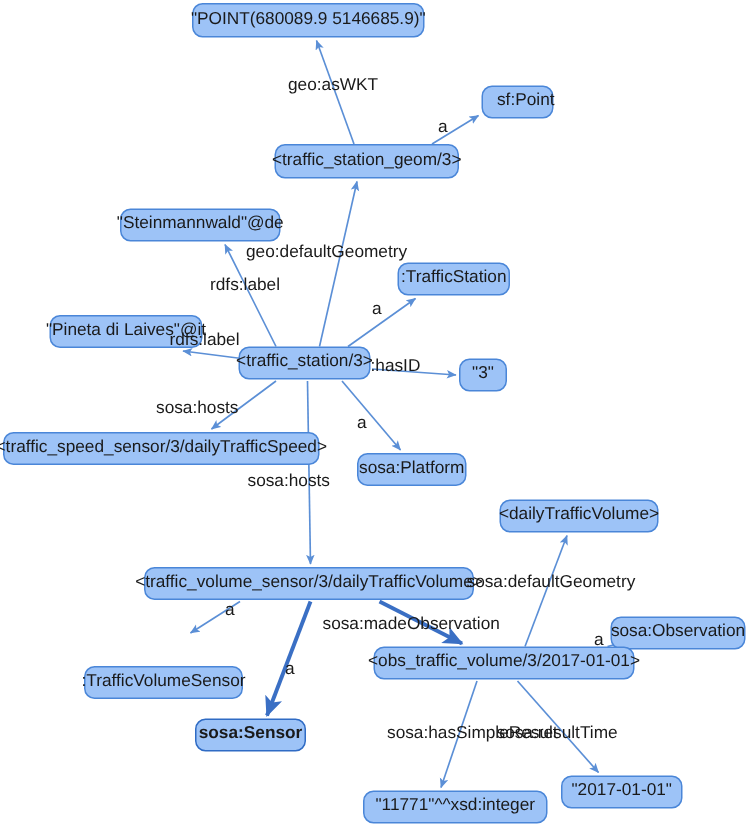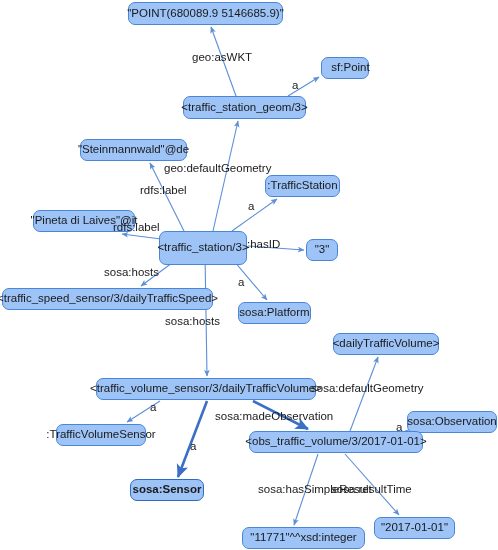--- a/index.html
+++ b/index.html
@@ -88,28 +88,28 @@
         <line x1="345" y1="454" x2="399" y2="515" stroke="#5b8fd6" stroke-width="1.1" marker-end="url(#arrow)"></line>
       </g>
   </svg>
   <div id="node-layer">
       <div class="node" style="left: 128px; top: 2px; width: 155px; height: 23px;">"POINT(680089.9 5146685.9)"</div>
       <div class="node" style="left: 321px; top: 57px; width: 48px; height: 22px; padding-left: 16px;">sf:Point</div>
       <div class="node" style="left: 183px; top: 96px; width: 123px; height: 23px;">&lt;traffic_station_geom/3&gt;</div>
       <div class="node" style="left: 80px; top: 139px; width: 107px; height: 22px;">"Steinmannwald"@de</div>
       <div class="node" style="left: 265px; top: 175px; width: 75px; height: 22px;">:TrafficStation</div>
       <div class="node" style="left: 33px; top: 210px; width: 102px; height: 22px;">"Pineta di Laives"@it</div>
-      <div class="node" style="left: 159px; top: 231px; width: 88px; height: 34px; text-align: center;">&lt;traffic_station/3&gt;</div>
+      <div class="node" style="left: 159px; top: 231px; width: 88px; height: 22px; text-align: center;">&lt;traffic_station/3&gt;</div>
       <div class="node" style="left: 306px; top: 239px; width: 32px; height: 22px;">"3"</div>
       <div class="node" style="left: 2px; top: 288px; width: 211px; height: 22px;">&lt;traffic_speed_sensor/3/dailyTrafficSpeed&gt;</div>
       <div class="node" style="left: 238px; top: 302px; width: 73px; height: 22px; text-align: center;">sosa:Platform</div>
       <div class="node" style="left: 333px; top: 333px; width: 106px; height: 22px;">&lt;dailyTrafficVolume&gt;</div>
       <div class="node" style="left: 96px; top: 378px; width: 220px; height: 22px;">&lt;traffic_volume_sensor/3/dailyTrafficVolume&gt;</div>
       <div class="node" style="left: 407px; top: 411px; width: 90px; height: 22px;">sosa:Observation</div>
-      <div class="node" style="left: 56px; top: 424px; width: 90px; height: 22px;">:TrafficVolumeSensor</div>
+      <div class="node" style="left: 56px; top: 444px; width: 106px; height: 22px;">:TrafficVolumeSensor</div>
       <div class="node" style="left: 249px; top: 431px; width: 174px; height: 22px;">&lt;obs_traffic_volume/3/2017-01-01&gt;</div>
       <div class="node emph" style="left: 130px; top: 479px; width: 74px; height: 22px;">sosa:Sensor</div>
       <div class="node" style="left: 242px; top: 527px; width: 123px; height: 22px;">"11771"^^xsd:integer</div>
       <div class="node" style="left: 374px; top: 517px; width: 81px; height: 22px;">"2017-01-01"</div>
     </div>
   <div id="label-layer">
       <div class="edge-label" style="left: 192px; top: 52px;">geo:asWKT</div>
       <div class="edge-label" style="left: 292px; top: 80px;">a</div>
       <div class="edge-label" style="left: 164px; top: 163px; text-align: center;">geo:defaultGeometry</div>
       <div class="edge-label" style="left: 140px; top: 185px;">rdfs:label</div>

